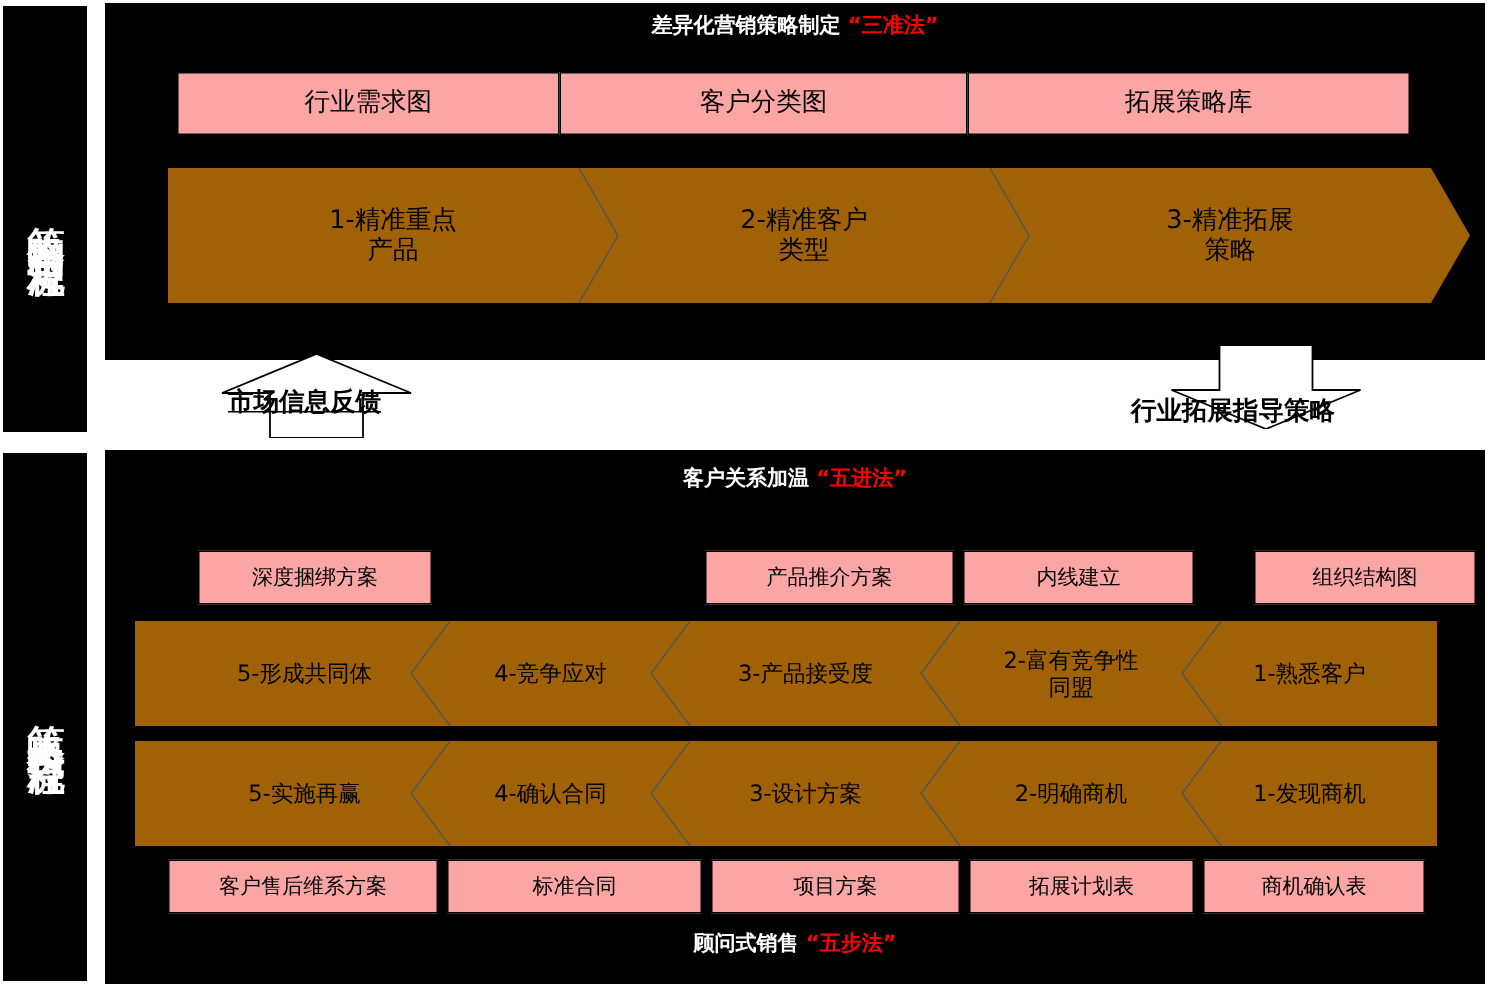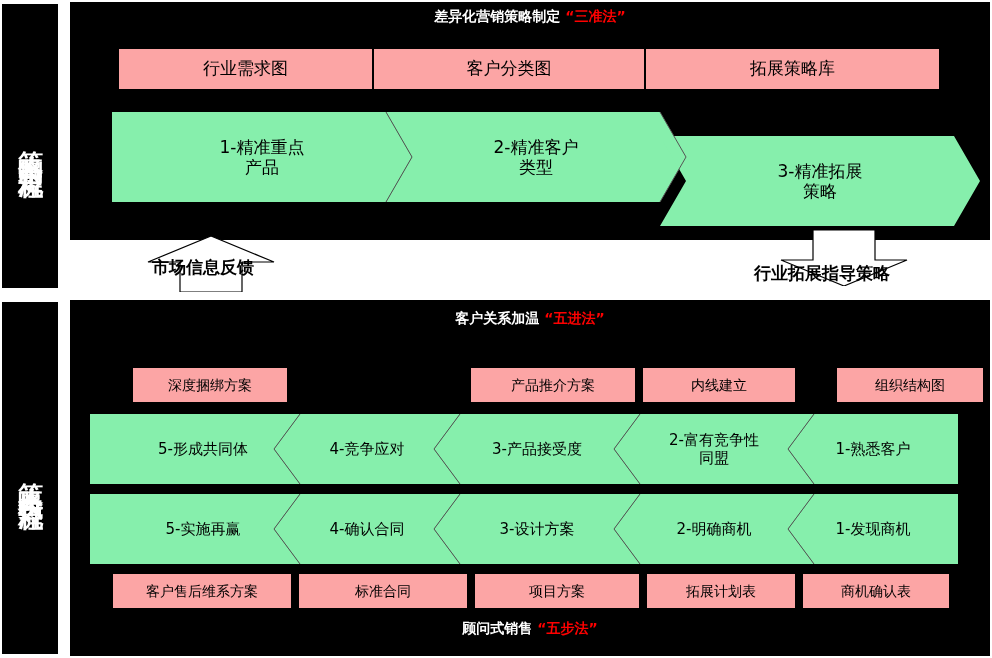--- a/index.html
+++ b/index.html
@@ -60,21 +60,21 @@
     color: #000000;
     font-size: 14px;
     line-height: 1.15;
   }
   .wbox.big { font-size: 17px; }
 
   
   .chev-row { position: absolute; }
   .chev {
     position: absolute;
-    background: #86efac;
+    background: #a16207;
     display: flex;
     align-items: center;
     justify-content: center;
     text-align: center;
     color: #000000;
     font-size: 15px;
     line-height: 1.2;
   }
   .chev span { position: relative; z-index: 3; }
   .chev.big { font-size: 17px; }
@@ -139,38 +139,38 @@
         <span>1-精准重点</span><br>
         <span>产品</span>
       </span>
     </div>
     <div class="chev big r-mid" style="left:274px; top:0px; width:300px; height:90px;">
       <span>
         <span>2-精准客户</span><br>
         <span>类型</span>
       </span>
     </div>
-    <div class="chev big r-mid" style="left:548px; top:0px; width:320px; height:90px;margin-top:24px;">
+    <div class="chev big r-mid" style="left:548px; top:0px; width:320px; height:90px;">
       <span>
         <span>3-精准拓展</span><br>
         <span>策略</span>
       </span>
     </div>
     <svg class="band-outline" width="868" height="90" style="left:0;top:0;">
       <polyline points="274,0 300,45 274,90" fill="none" stroke="#555" stroke-width="1"></polyline>
       <polyline points="548,0 574,45 548,90" fill="none" stroke="#555" stroke-width="1"></polyline>
     </svg>
   </div>
 
   <div class="blockarrow" style="left:146px; top:236px; width:130px; height:56px;">
     <svg width="130" height="56" viewBox="0 0 130 56">
       <polygon points="65,0 128,26 96,26 96,56 34,56 34,26 2,26" fill="#ffffff" stroke="#000000" stroke-width="1.2"></polygon>
     </svg>
   </div>
-  <div class="gap-label" style="left:152px; top:256px;">市场信息反馈</div>
+  <div class="gap-label" style="left:152px; top:256px;text-decoration:underline;">市场信息反馈</div>
 
   <div class="blockarrow" style="left:779px; top:230px; width:130px; height:56px;">
     <svg width="130" height="56" viewBox="0 0 130 56">
       <polygon points="65,56 128,30 96,30 96,0 34,0 34,30 2,30" fill="#ffffff" stroke="#000000" stroke-width="1.2"></polygon>
     </svg>
   </div>
   <div class="gap-label" style="left:754px; top:262px;">行业拓展指导策略</div>
 
   <div class="panel" style="left:70px; top:300px; width:920px; height:356px;"></div>
 

